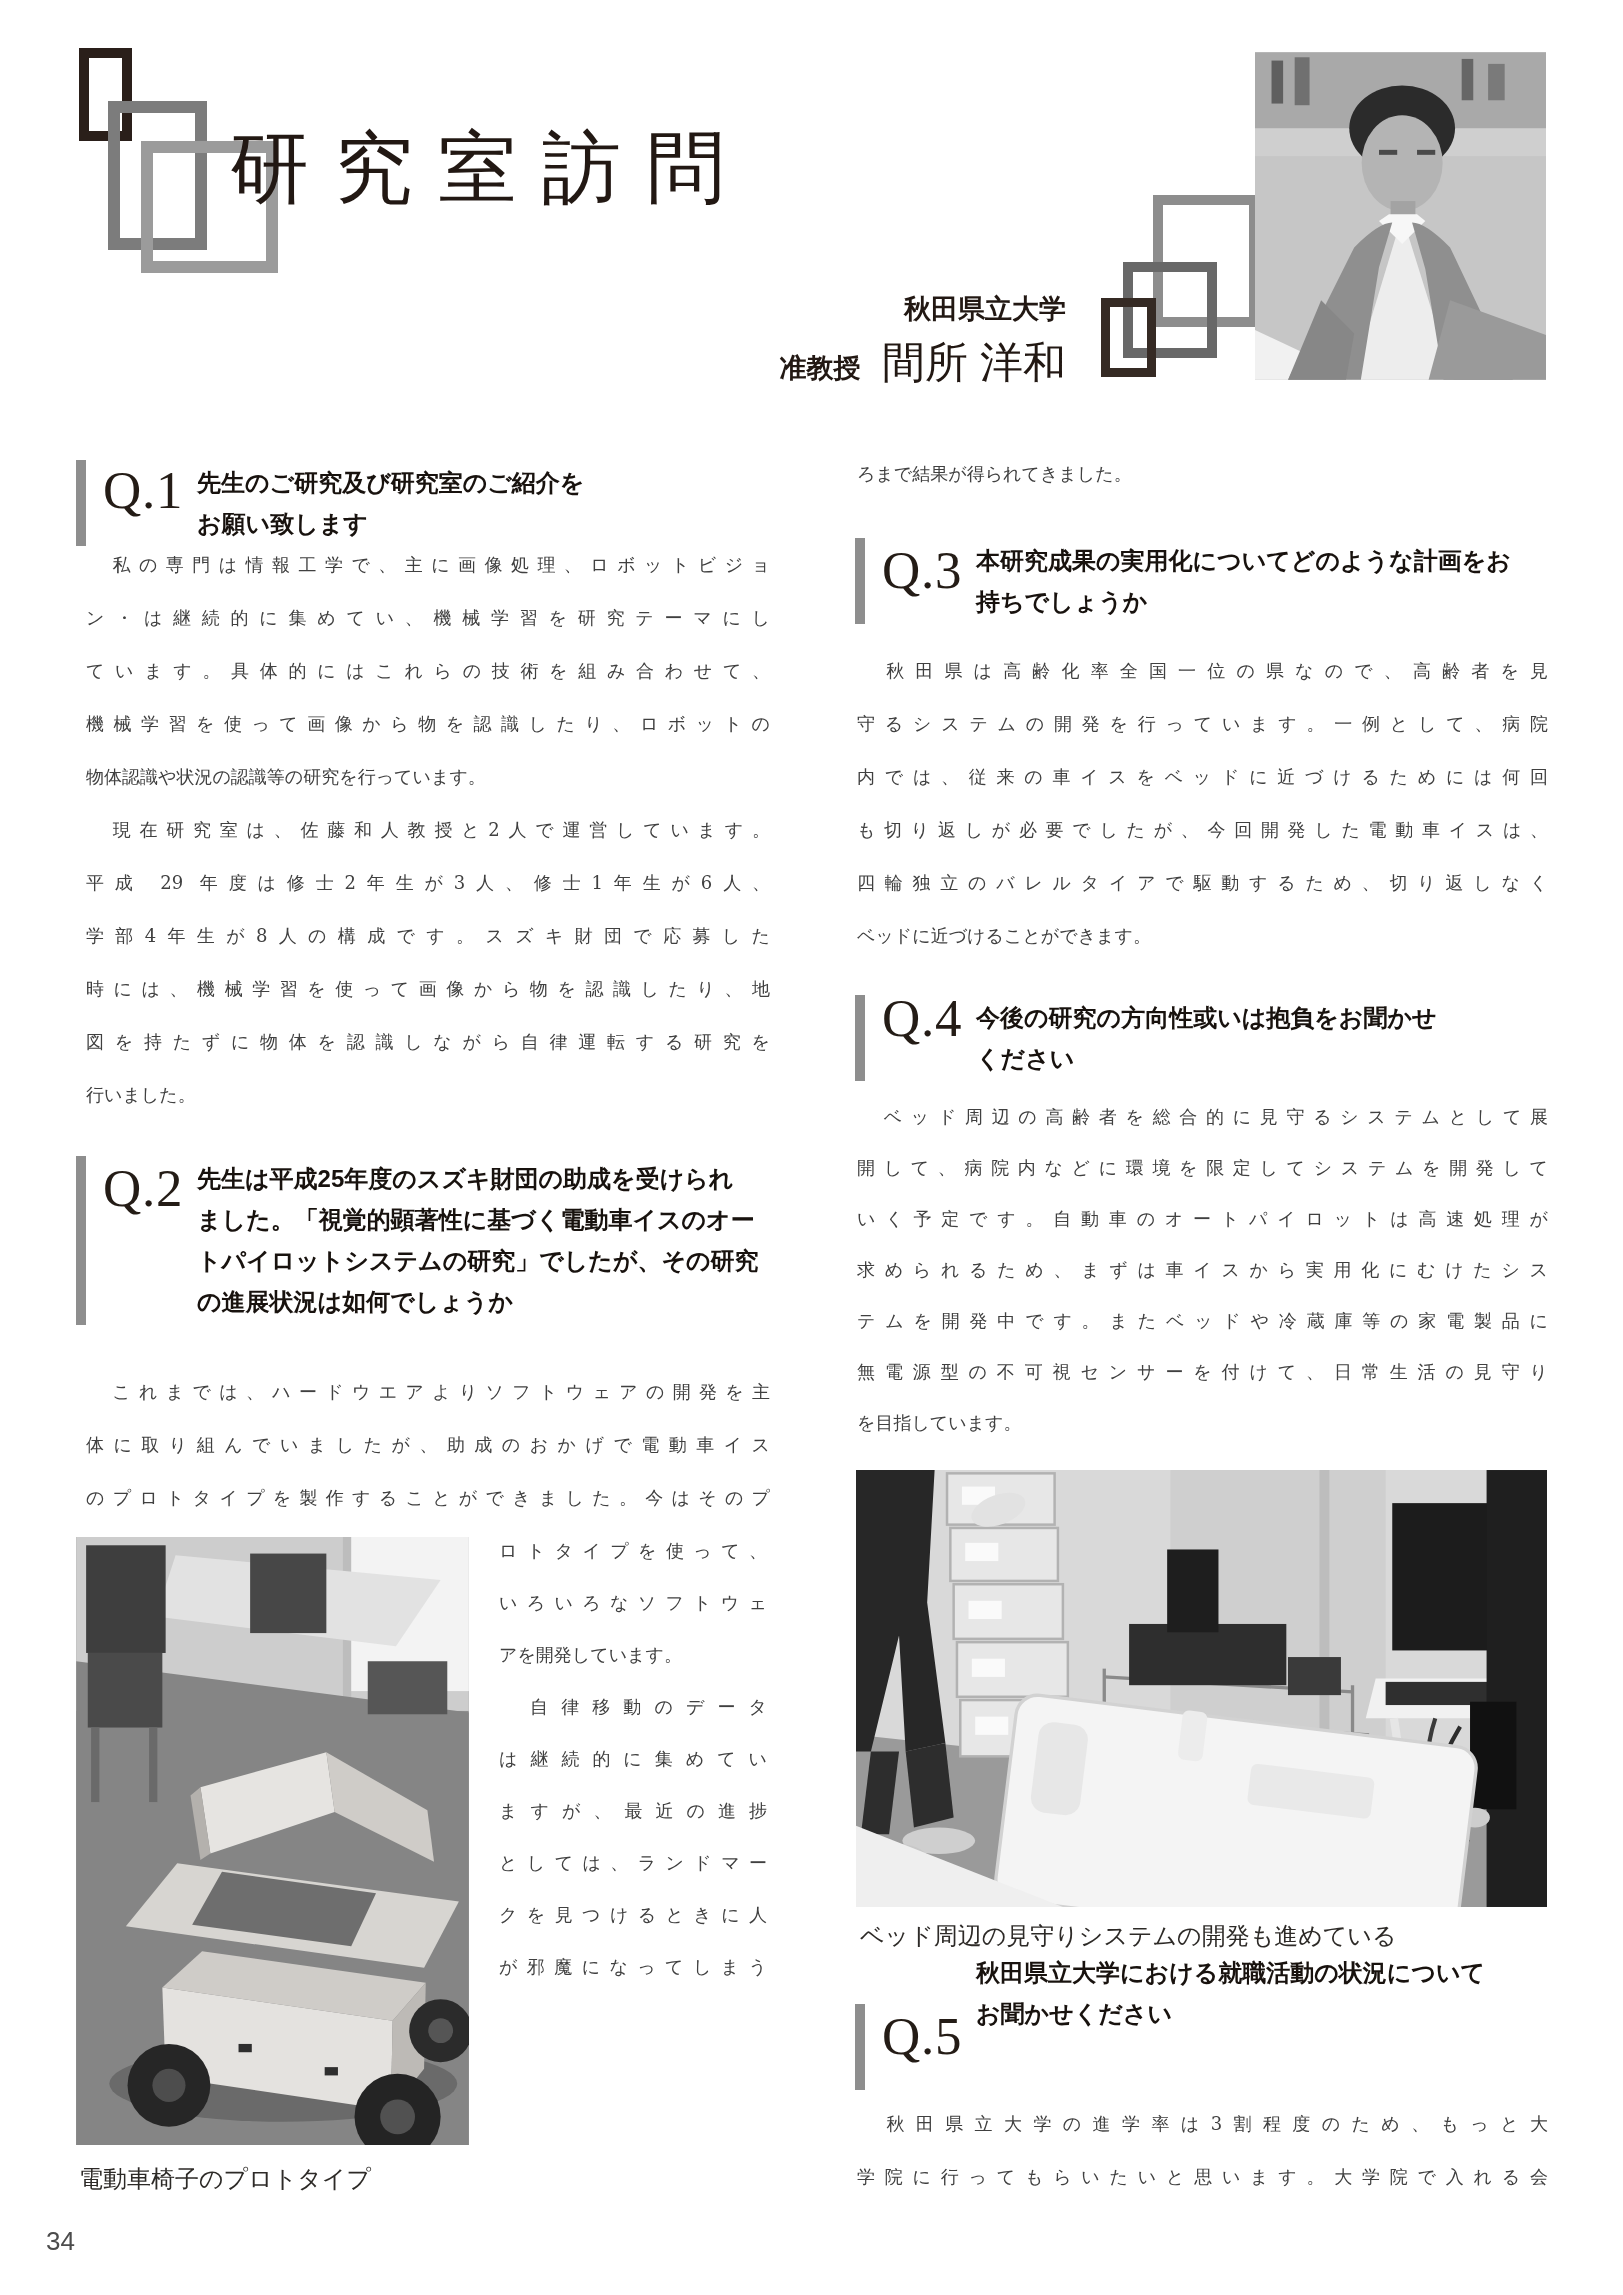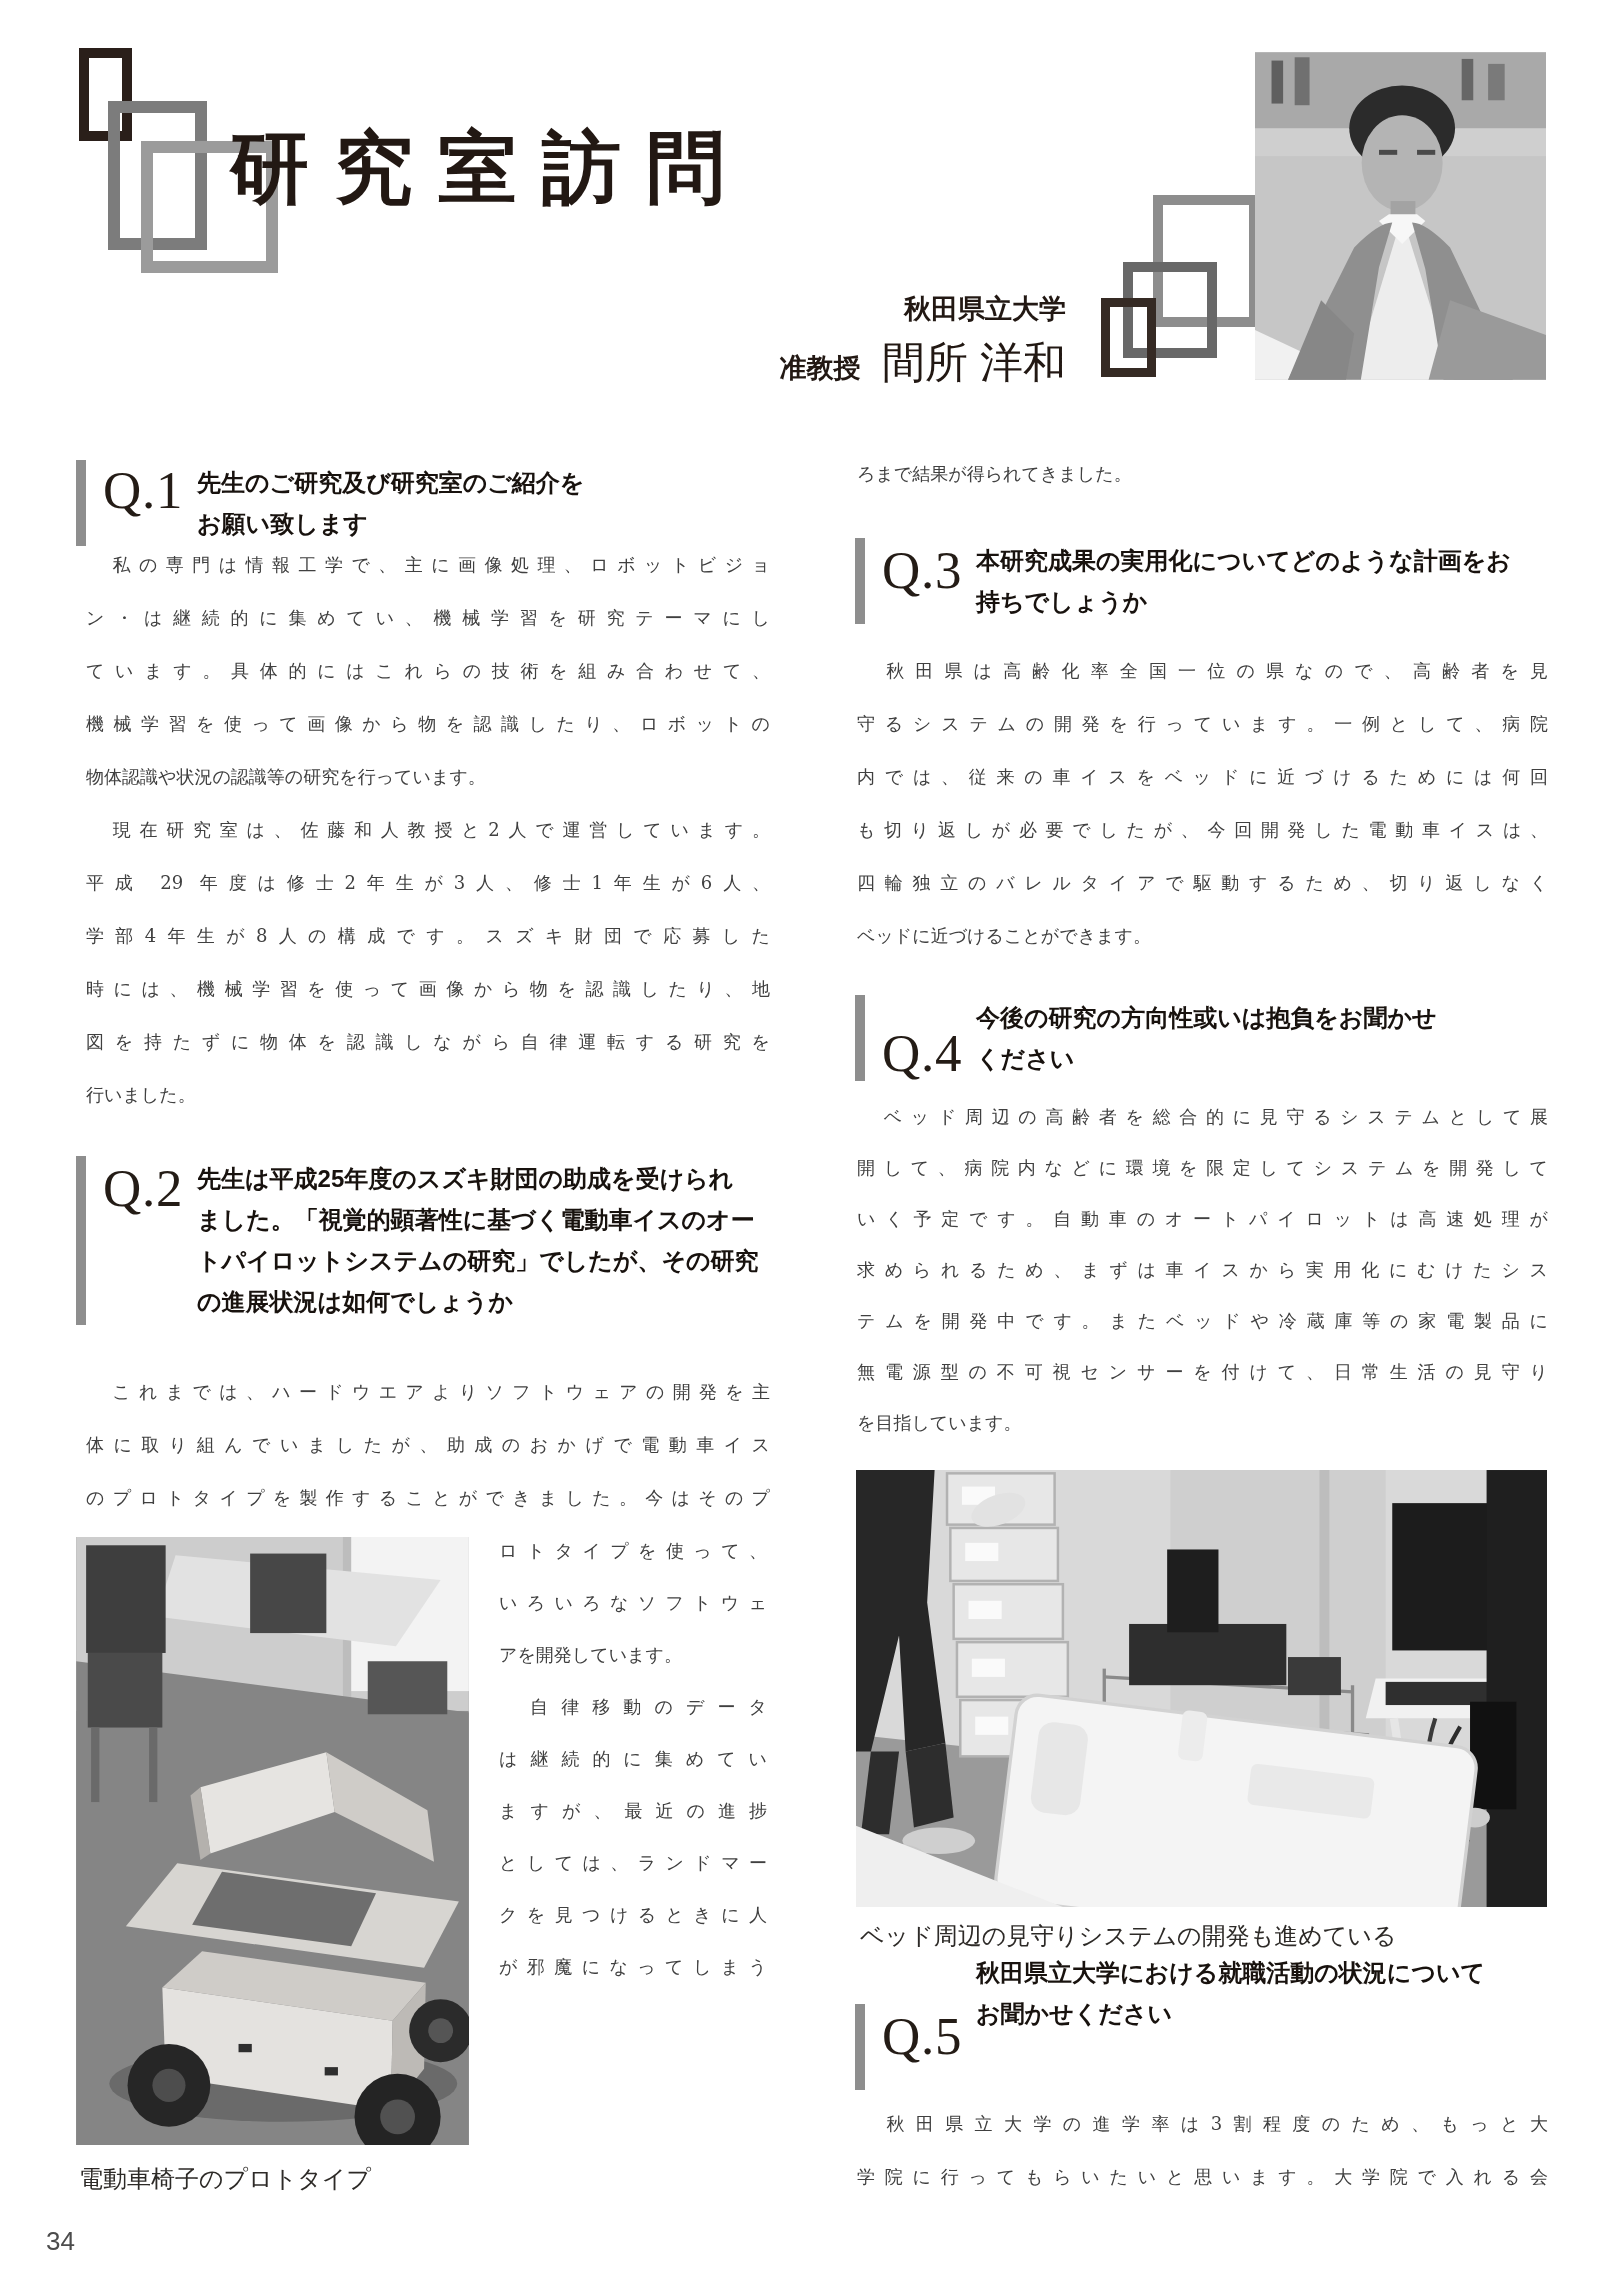--- a/index.html
+++ b/index.html
@@ -1,21 +1,21 @@
 <!DOCTYPE html>
 <html style="font-size:13.2px"><head>
 <meta charset="utf-8">
 <style>
   html,body{margin:0;padding:0;background:#e9e9e9;}
   #page{position:relative;width:1623px;height:2295px;background:#ffffff;overflow:hidden;
         font-family:"DejaVu Serif","Liberation Serif",serif;color:#211a15;}
   
   .sq{position:absolute;box-sizing:border-box;background:transparent;}
   #page-title{position:absolute;left:230px;top:116px;font-family:"Liberation Sans",sans-serif;
-        font-weight:bold;font-size:79px;letter-spacing:25px;color:#221813;white-space:nowrap;}
+        font-weight:normal;font-size:79px;letter-spacing:25px;color:#221813;white-space:nowrap;}
   #prof-block{position:absolute;left:712px;top:291px;width:354px;text-align:right;
         font-family:"Liberation Sans",sans-serif;color:#221813;}
   #prof-affil{font-size:27px;font-weight:bold;line-height:36px;}
   #prof-nameline{margin-top:6.6px;white-space:nowrap;}
   #prof-role{font-size:27px;font-weight:bold;vertical-align:baseline;margin-right:21.5px;}
   #prof-name{font-size:43px;font-weight:normal;vertical-align:baseline;}
   
   .qbar{position:absolute;width:10px;background:#8e8e8e;}
   .qlabel{position:absolute;font-family:"Liberation Serif",serif;font-size:53px;color:#241c16;
         letter-spacing:0.8px;white-space:nowrap;}
@@ -183,21 +183,21 @@
   <div class="para" style="left:857px;top:644px;width:691px;">
       <div class="line">　秋田県は高齢化率全国一位の県なので、高齢者を見</div>
       <div class="line">守るシステムの開発を行っています。一例として、病院</div>
       <div class="line">内では、従来の車イスをベッドに近づけるためには何回</div>
       <div class="line">も切り返しが必要でしたが、今回開発した電動車イスは、</div>
       <div class="line">四輪独立のバレルタイアで駆動するため、切り返しなく</div>
       <div class="line no-j">ベッドに近づけることができます。</div>
     </div>
 
   <div class="qbar" style="left:855px;top:995px;height:86px;"></div>
-  <div class="qlabel" style="left:882px;top:1023px;">Q.4</div>
+  <div class="qlabel" style="left:882px;top:988px;">Q.4</div>
   <div class="qhead" style="left:976px;top:997px;width:575px;">
       <div class="line no-j">今後の研究の方向性或いは抱負をお聞かせ</div>
       <div class="line no-j">ください</div>
     </div>
 
   <div class="para" style="left:857px;top:1091px;width:691px;line-height:51px;">
       <div class="line">　ベッド周辺の高齢者を総合的に見守るシステムとして展</div>
       <div class="line">開して、病院内などに環境を限定してシステムを開発して</div>
       <div class="line">いく予定です。自動車のオートパイロットは高速処理が</div>
       <div class="line">求められるため、まずは車イスから実用化にむけたシス</div>

